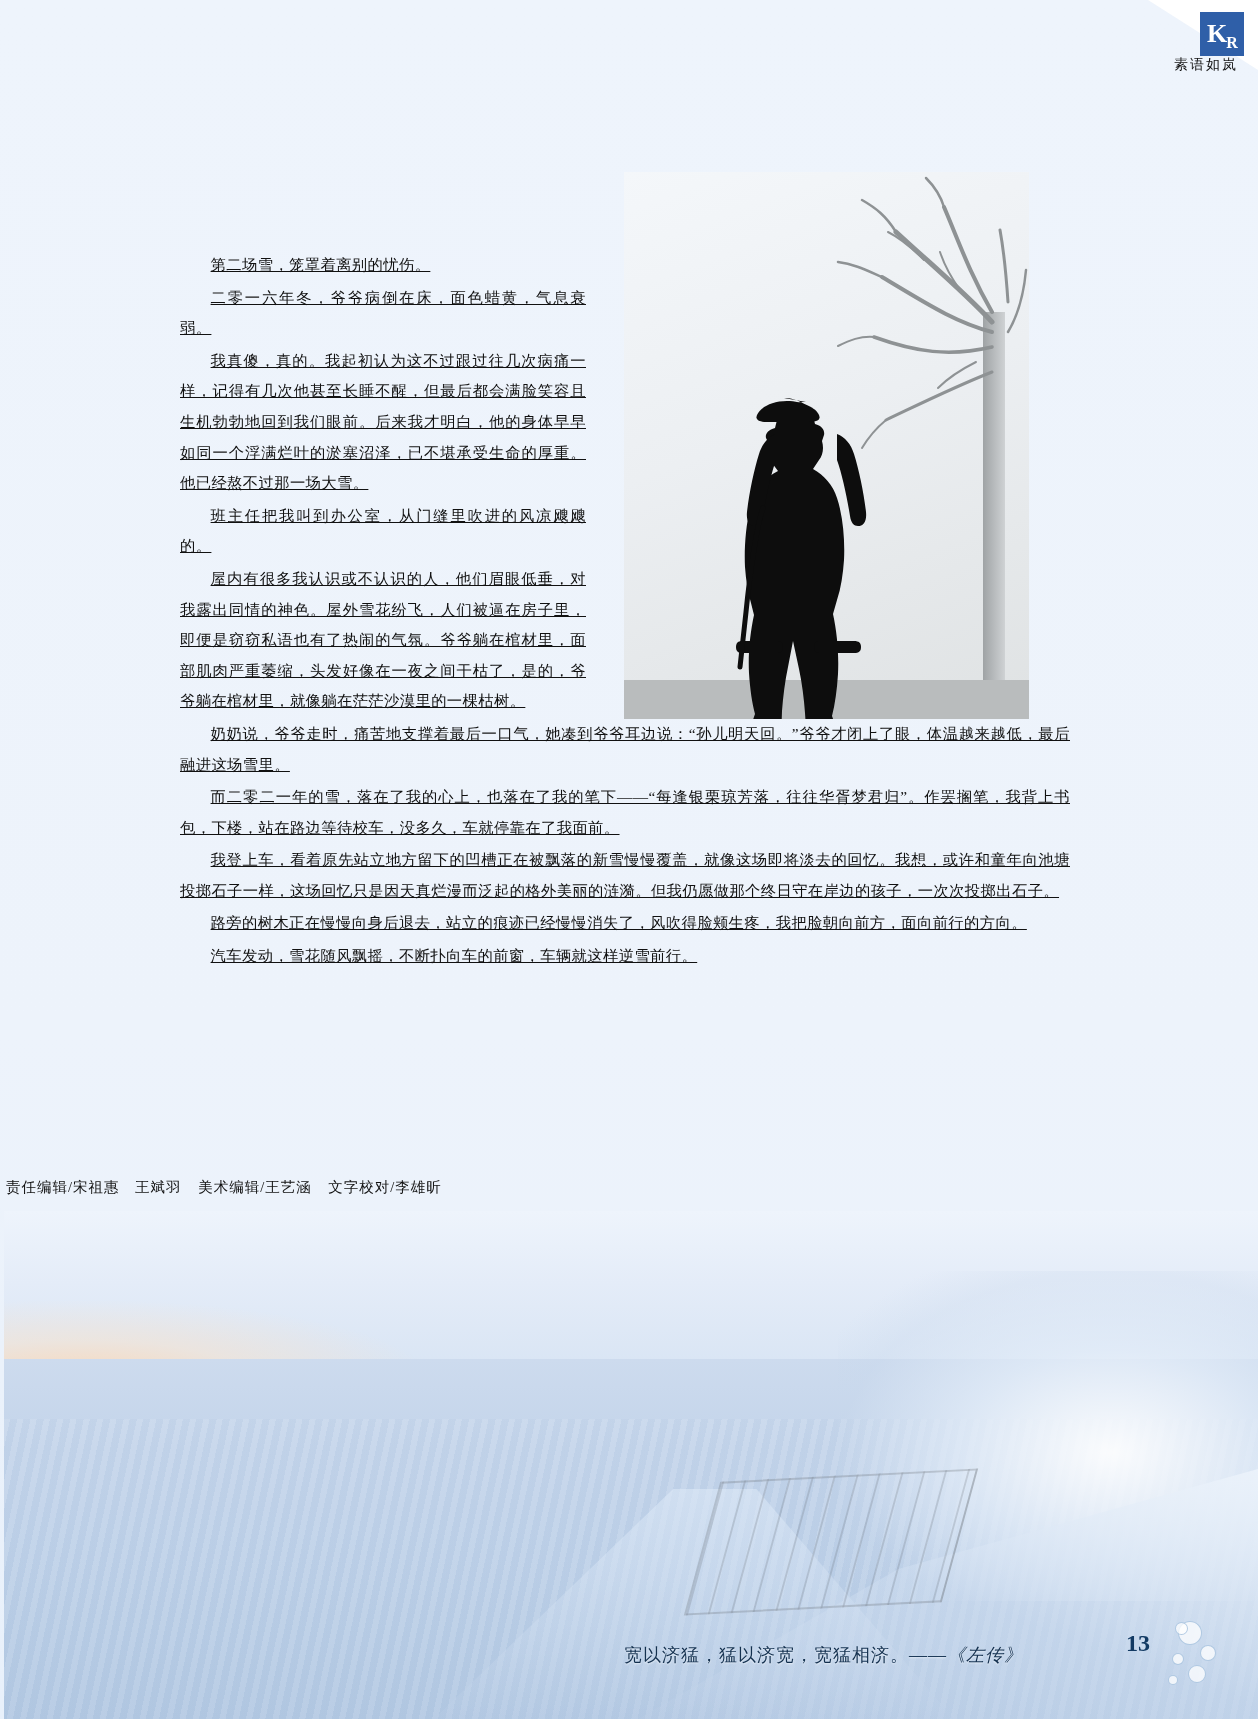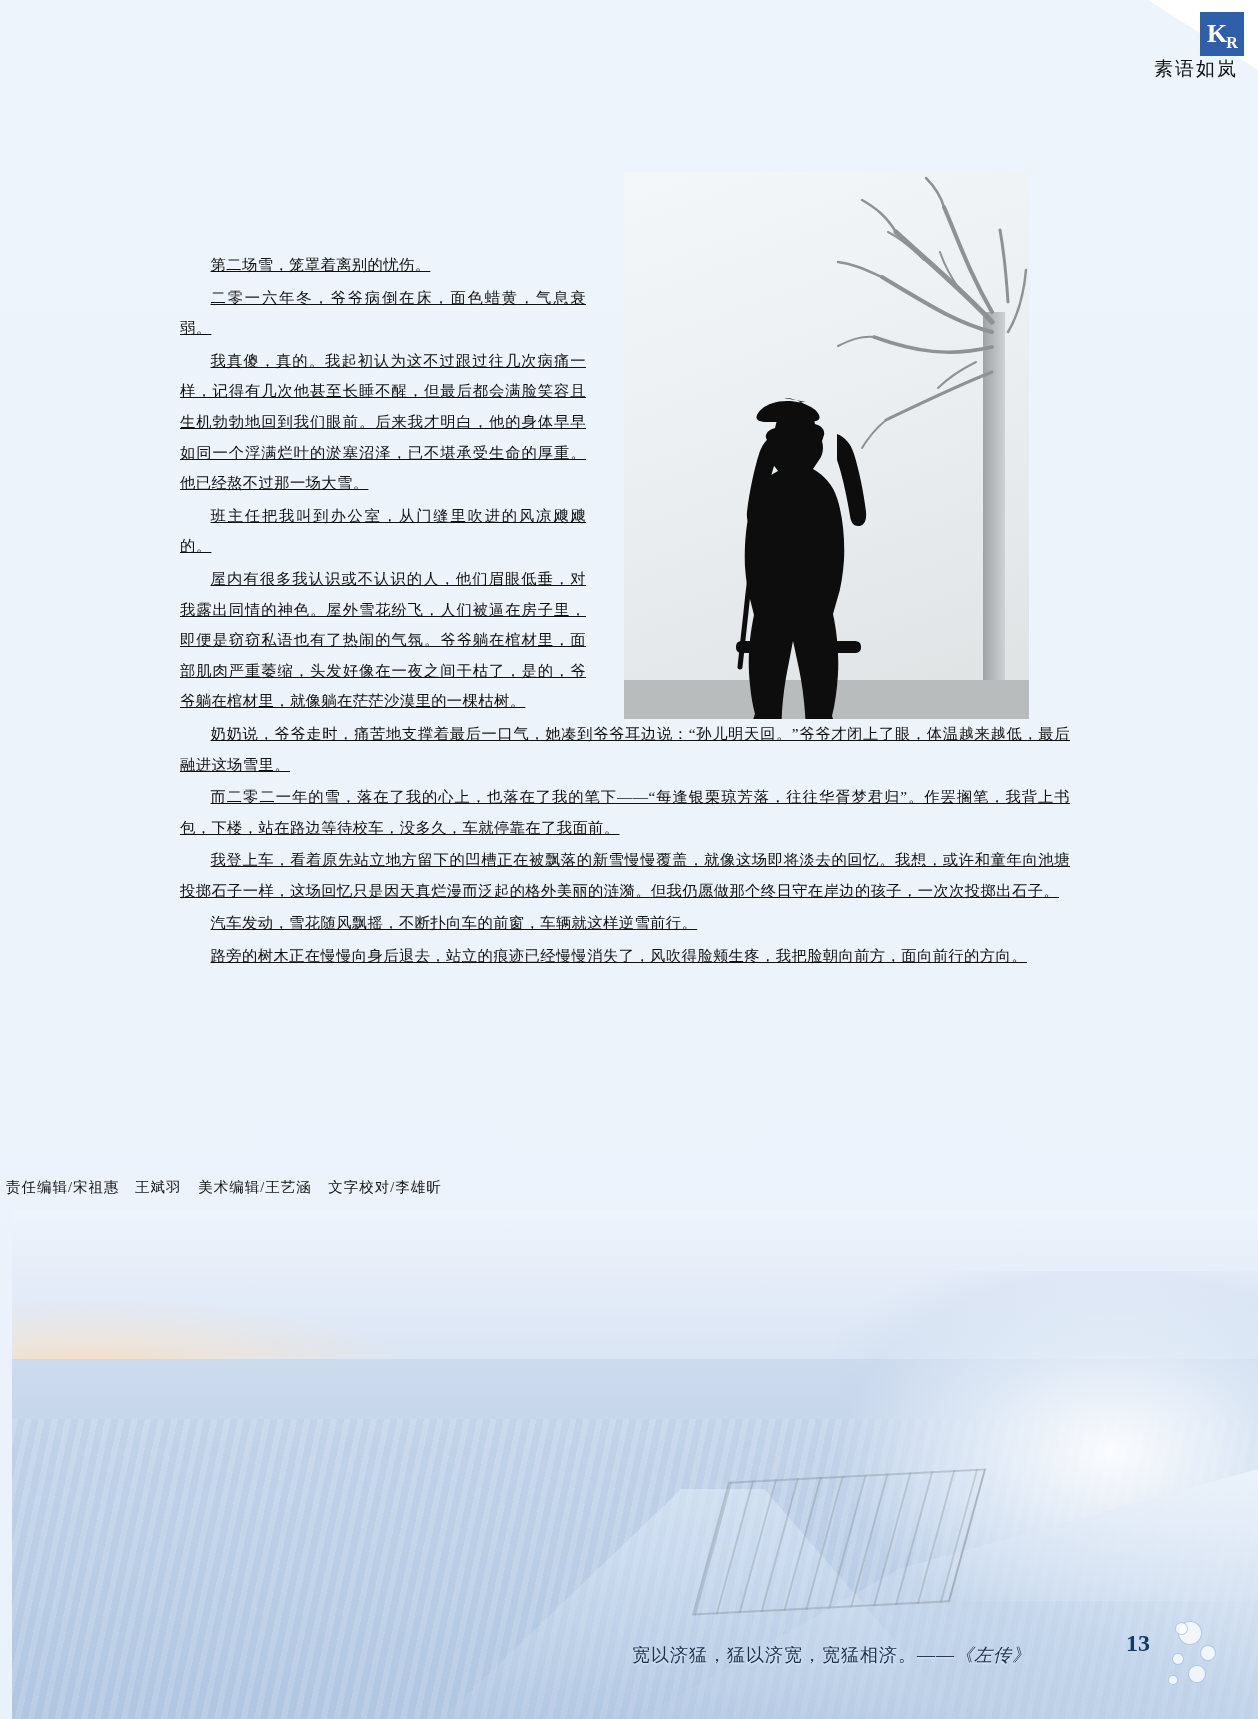--- a/index.html
+++ b/index.html
@@ -56,21 +56,21 @@
     margin-left: 30px;
   }
   .logo-badge .sub {
     font-size: 16px;
     vertical-align: sub;
   }
   .header-title {
     position: absolute;
     top: 56px;
     right: 20px;
-    font-size: 19px;
+    font-size: 14px;
     letter-spacing: 2px;
     color: #111;
     font-family: Liberation Sans, sans-serif;
   }
 
   
   .illustration {
     position: absolute;
     left: 624px;
     top: 172px;
@@ -121,21 +121,21 @@
     font-size: 14.5px;
     color: #111;
     letter-spacing: 1px;
     font-family: "Liberation Serif", "DejaVu Serif", serif;
   }
   .credits span { margin: 0 6px; }
 
   
   .photo {
     position: absolute;
-    left: 12px;
+    left: 4px;
     right: 0;
     bottom: 0;
     height: 508px;
     overflow: hidden;
     background: linear-gradient(180deg, #e9f0fa 0%, #dde8f6 18%, #c9d9ee 45%, #bccfe6 70%, #b4c9e2 100%);
   }
   .photo .sky {
     position: absolute;
     left: 0; right: 0; top: 0;
     height: 180px;
@@ -298,22 +298,22 @@
 
   <div class="article">
     <p class="narrow">第二场雪，笼罩着离别的忧伤。</p>
     <p class="narrow">二零一六年冬，爷爷病倒在床，面色蜡黄，气息衰弱。</p>
     <p class="narrow">我真傻，真的。我起初认为这不过跟过往几次病痛一样，记得有几次他甚至长睡不醒，但最后都会满脸笑容且生机勃勃地回到我们眼前。后来我才明白，他的身体早早如同一个浮满烂叶的淤塞沼泽，已不堪承受生命的厚重。他已经熬不过那一场大雪。</p>
     <p class="narrow">班主任把我叫到办公室，从门缝里吹进的风凉飕飕的。</p>
     <p class="narrow">屋内有很多我认识或不认识的人，他们眉眼低垂，对我露出同情的神色。屋外雪花纷飞，人们被逼在房子里，即便是窃窃私语也有了热闹的气氛。爷爷躺在棺材里，面部肌肉严重萎缩，头发好像在一夜之间干枯了，是的，爷爷躺在棺材里，就像躺在茫茫沙漠里的一棵枯树。</p>
     <p>奶奶说，爷爷走时，痛苦地支撑着最后一口气，她凑到爷爷耳边说：“孙儿明天回。”爷爷才闭上了眼，体温越来越低，最后融进这场雪里。</p>
     <p>而二零二一年的雪，落在了我的心上，也落在了我的笔下——“每逢银栗琼芳落，往往华胥梦君归”。作罢搁笔，我背上书包，下楼，站在路边等待校车，没多久，车就停靠在了我面前。</p>
     <p>我登上车，看着原先站立地方留下的凹槽正在被飘落的新雪慢慢覆盖，就像这场即将淡去的回忆。我想，或许和童年向池塘投掷石子一样，这场回忆只是因天真烂漫而泛起的格外美丽的涟漪。但我仍愿做那个终日守在岸边的孩子，一次次投掷出石子。</p>
+    <p>路旁的树木正在慢慢向身后退去，站立的痕迹已经慢慢消失了，风吹得脸颊生疼，我把脸朝向前方，面向前行的方向。</p>
     <p>汽车发动，雪花随风飘摇，不断扑向车的前窗，车辆就这样逆雪前行。</p>
-    <p>路旁的树木正在慢慢向身后退去，站立的痕迹已经慢慢消失了，风吹得脸颊生疼，我把脸朝向前方，面向前行的方向。</p>
   </div>
 
   <div class="credits">
     <span>责任编辑/宋祖惠　王斌羽</span>
     <span>美术编辑/王艺涵</span>
     <span>文字校对/李雄昕</span>
   </div>
 
   <div class="photo">
     <div class="sky"></div>

